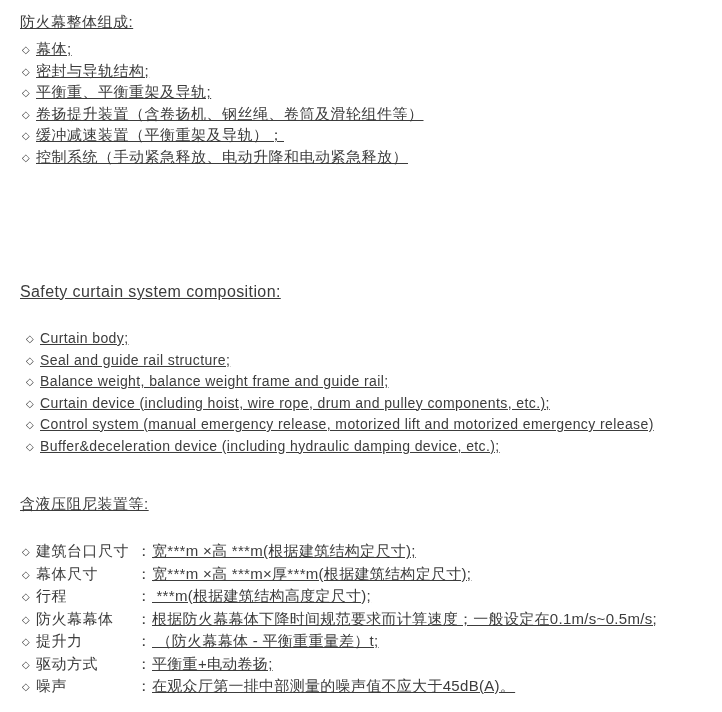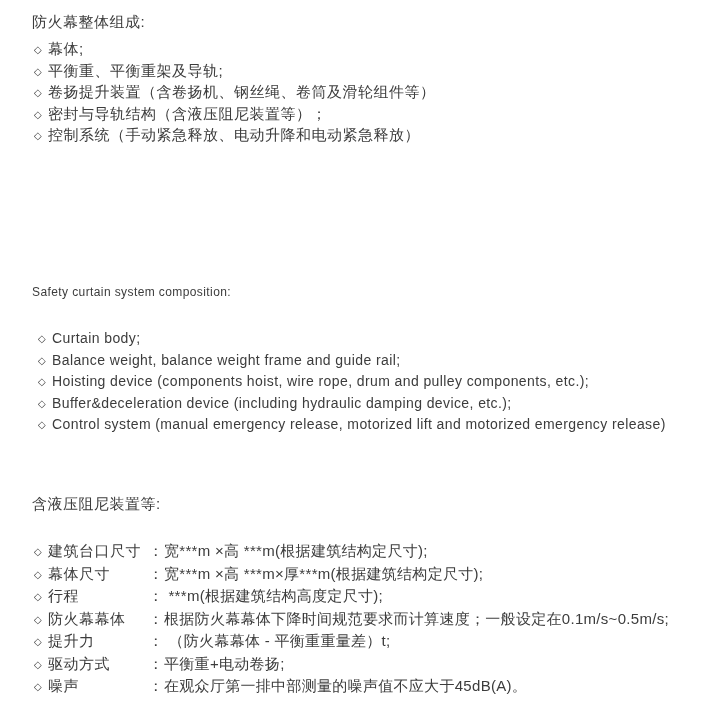--- a/index.html
+++ b/index.html
@@ -11,37 +11,38 @@
     position: relative;
     width: 722px;
     height: 712px;
     background: #ffffff;
     color: #3c3c3c;
     font-family: "Liberation Sans", "DejaVu Sans", sans-serif;
     overflow: hidden;
   }
   .section {
     position: absolute;
-    left: 32px;
+    left: 20px;
     right: 8px;
+    text-decoration: underline;
   }
   #section-cn-composition { top: 12px; }
   #section-en-composition { top: 282px; }
   #section-cn-specs      { top: 494px; }
 
   .section-title {
     font-size: 15px;
     line-height: 20px;
     font-weight: normal;
     margin: 0;
     letter-spacing: 0.5px;
     white-space: pre;
   }
   .section-title.en {
-    font-size: 12px;
+    font-size: 16px;
     letter-spacing: 0.4px;
   }
 
   ul.bullet-list {
     list-style: none;
     margin: 0;
     padding: 0;
   }
   #section-cn-composition ul.bullet-list { margin-top: 7px; }
   #section-en-composition ul.bullet-list { margin-top: 26px; }
@@ -96,35 +97,37 @@
 </style>
 </head>
 <body>
 
 <div class="page">
 
   <div class="section" id="section-cn-composition">
     <h2 class="section-title">防火幕整体组成:</h2>
     <ul class="bullet-list">
       <li><span class="bullet">◇</span><span>幕体;</span></li>
+      <li><span class="bullet">◇</span><span>密封与导轨结构;</span></li>
       <li><span class="bullet">◇</span><span>平衡重、平衡重架及导轨;</span></li>
       <li><span class="bullet">◇</span><span>卷扬提升装置（含卷扬机、钢丝绳、卷筒及滑轮组件等）</span></li>
-      <li><span class="bullet">◇</span><span>密封与导轨结构（含液压阻尼装置等）；</span></li>
+      <li><span class="bullet">◇</span><span>缓冲减速装置（平衡重架及导轨）；</span></li>
       <li><span class="bullet">◇</span><span>控制系统（手动紧急释放、电动升降和电动紧急释放）</span></li>
     </ul>
   </div>
 
   <div class="section" id="section-en-composition">
     <h2 class="section-title en">Safety curtain system composition:</h2>
     <ul class="bullet-list">
       <li><span class="bullet">◇</span><span>Curtain body;</span></li>
+      <li><span class="bullet">◇</span><span>Seal and guide rail structure;</span></li>
       <li><span class="bullet">◇</span><span>Balance weight, balance weight frame and guide rail;</span></li>
-      <li><span class="bullet">◇</span><span>Hoisting device (components hoist, wire rope, drum and pulley components, etc.);</span></li>
+      <li><span class="bullet">◇</span><span>Curtain device (including hoist, wire rope, drum and pulley components, etc.);</span></li>
+      <li><span class="bullet">◇</span><span>Control system (manual emergency release, motorized lift and motorized emergency release)</span></li>
       <li><span class="bullet">◇</span><span>Buffer&amp;deceleration device (including hydraulic damping device, etc.);</span></li>
-      <li><span class="bullet">◇</span><span>Control system (manual emergency release, motorized lift and motorized emergency release)</span></li>
     </ul>
   </div>
 
   <div class="section" id="section-cn-specs">
     <h2 class="section-title">含液压阻尼装置等:</h2>
     <div class="spec-table">
       <div class="spec-row"><span class="bullet">◇</span><span class="spec-label">建筑台口尺寸</span><span class="spec-colon">：</span><span class="spec-value">宽***m ×高 ***m(根据建筑结构定尺寸);</span></div>
       <div class="spec-row"><span class="bullet">◇</span><span class="spec-label">幕体尺寸</span><span class="spec-colon">：</span><span class="spec-value">宽***m ×高 ***m×厚***m(根据建筑结构定尺寸);</span></div>
       <div class="spec-row"><span class="bullet">◇</span><span class="spec-label">行程</span><span class="spec-colon">：</span><span class="spec-value"> ***m(根据建筑结构高度定尺寸);</span></div>
       <div class="spec-row"><span class="bullet">◇</span><span class="spec-label">防火幕幕体</span><span class="spec-colon">：</span><span class="spec-value">根据防火幕幕体下降时间规范要求而计算速度；一般设定在0.1m/s~0.5m/s;</span></div>

